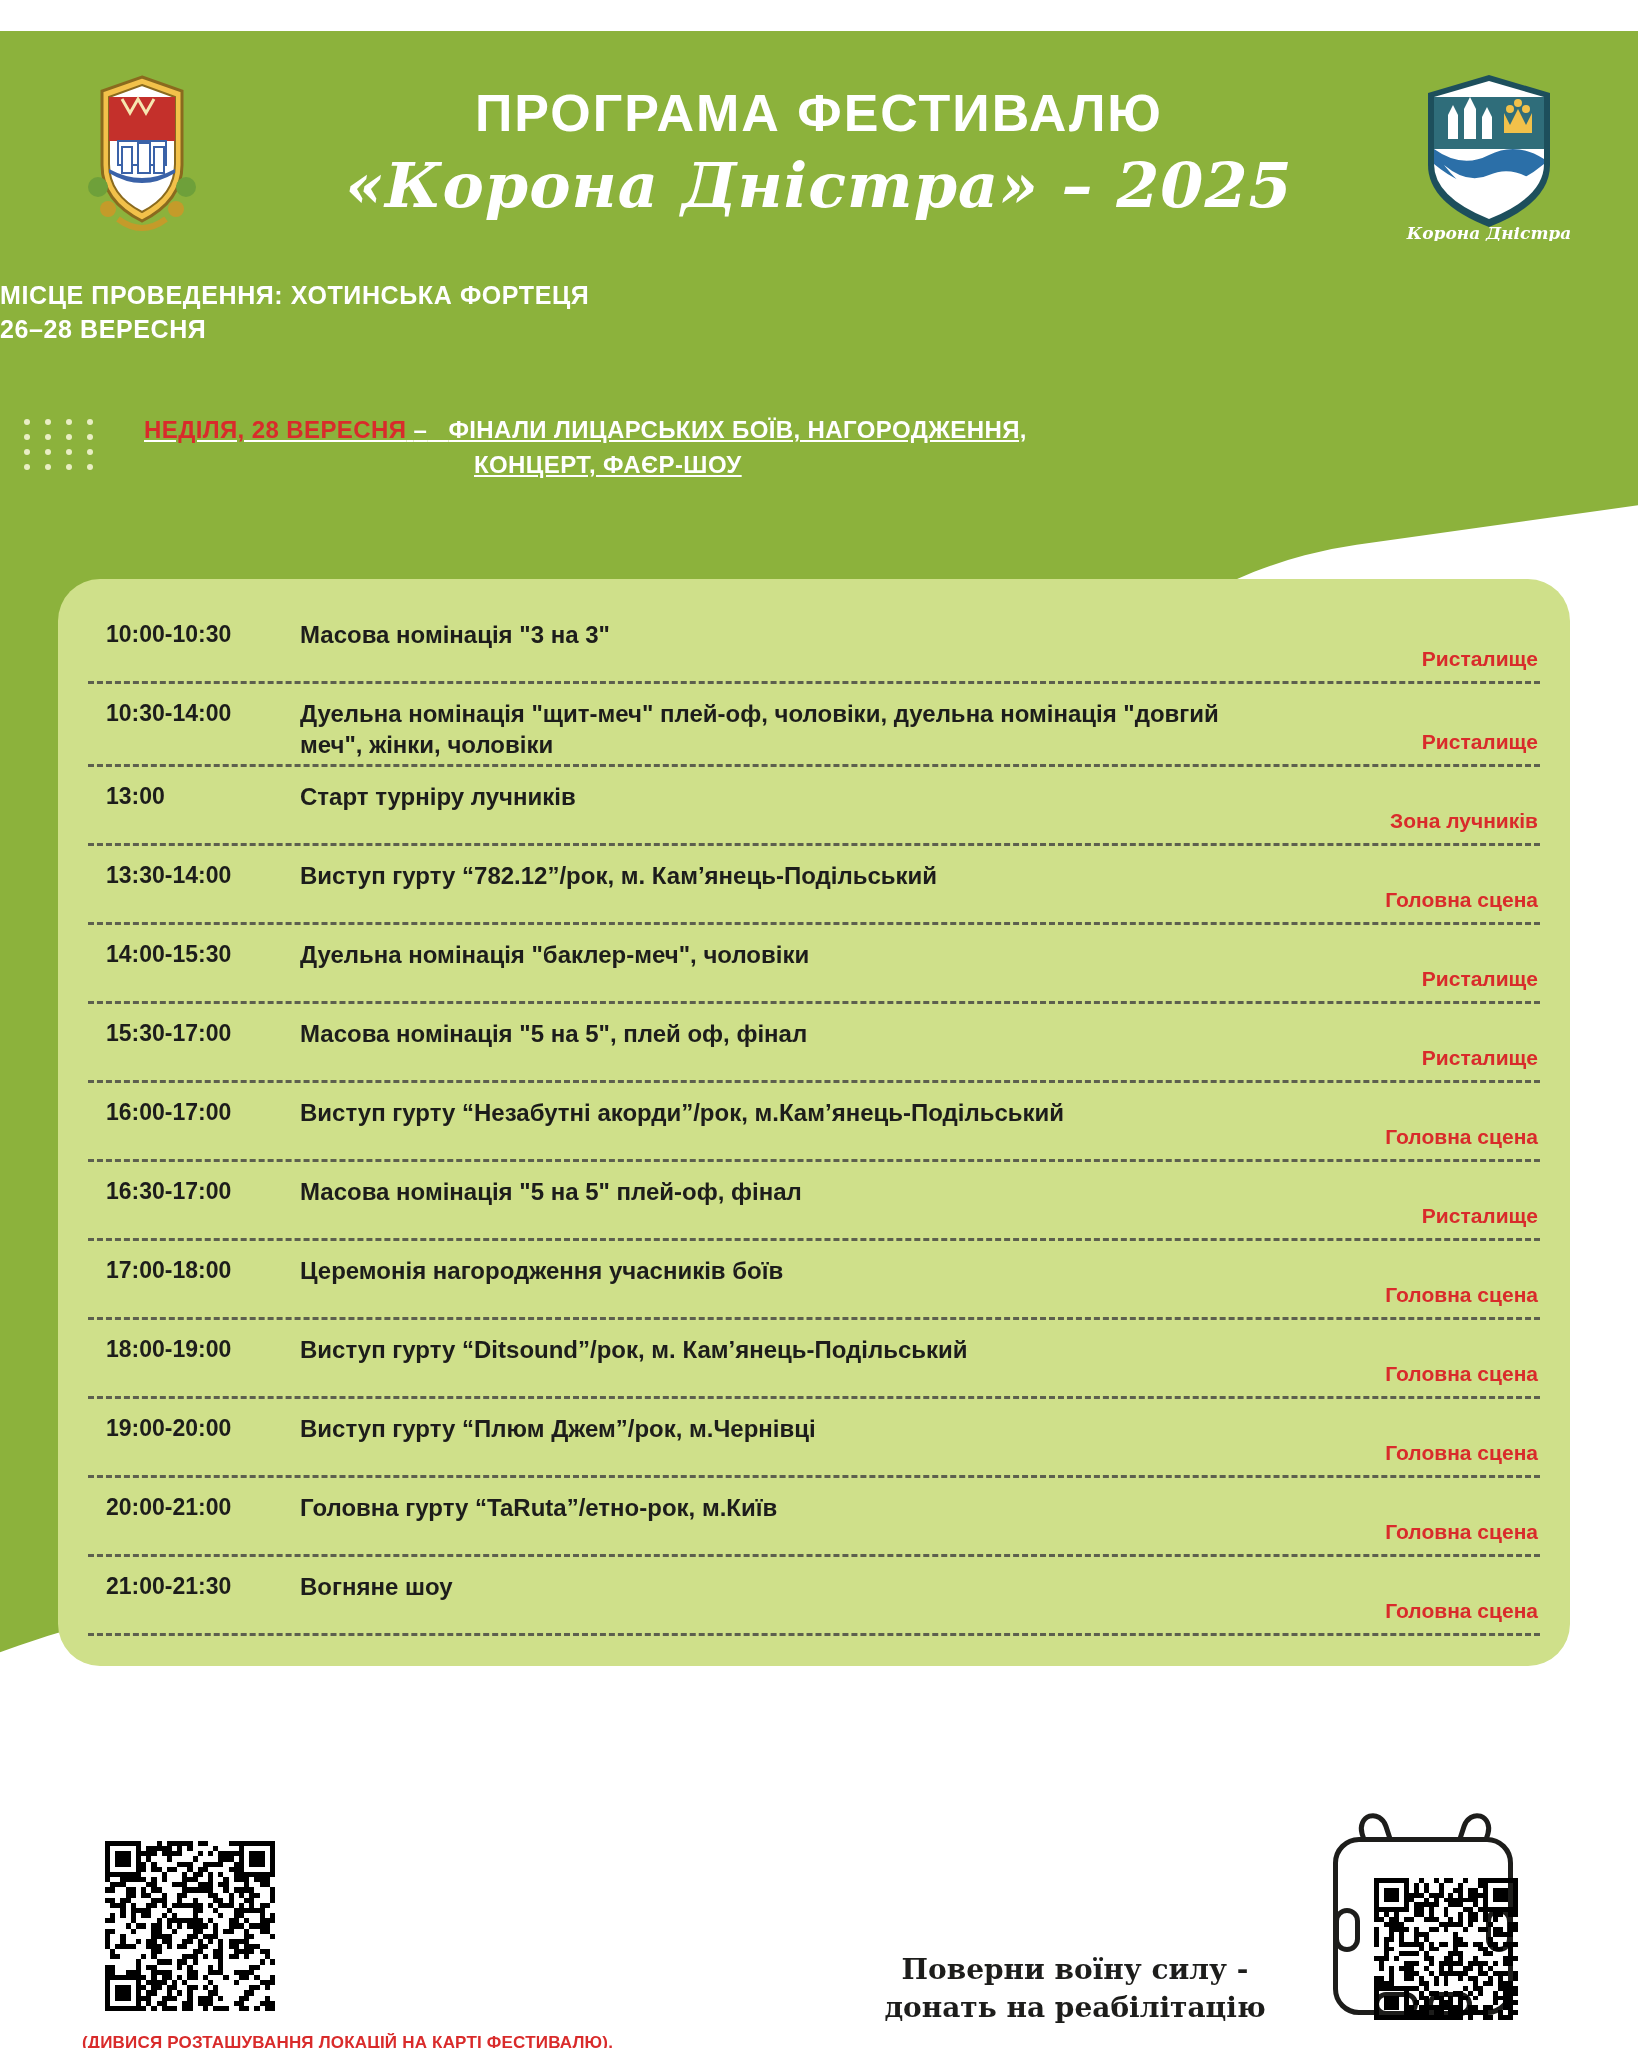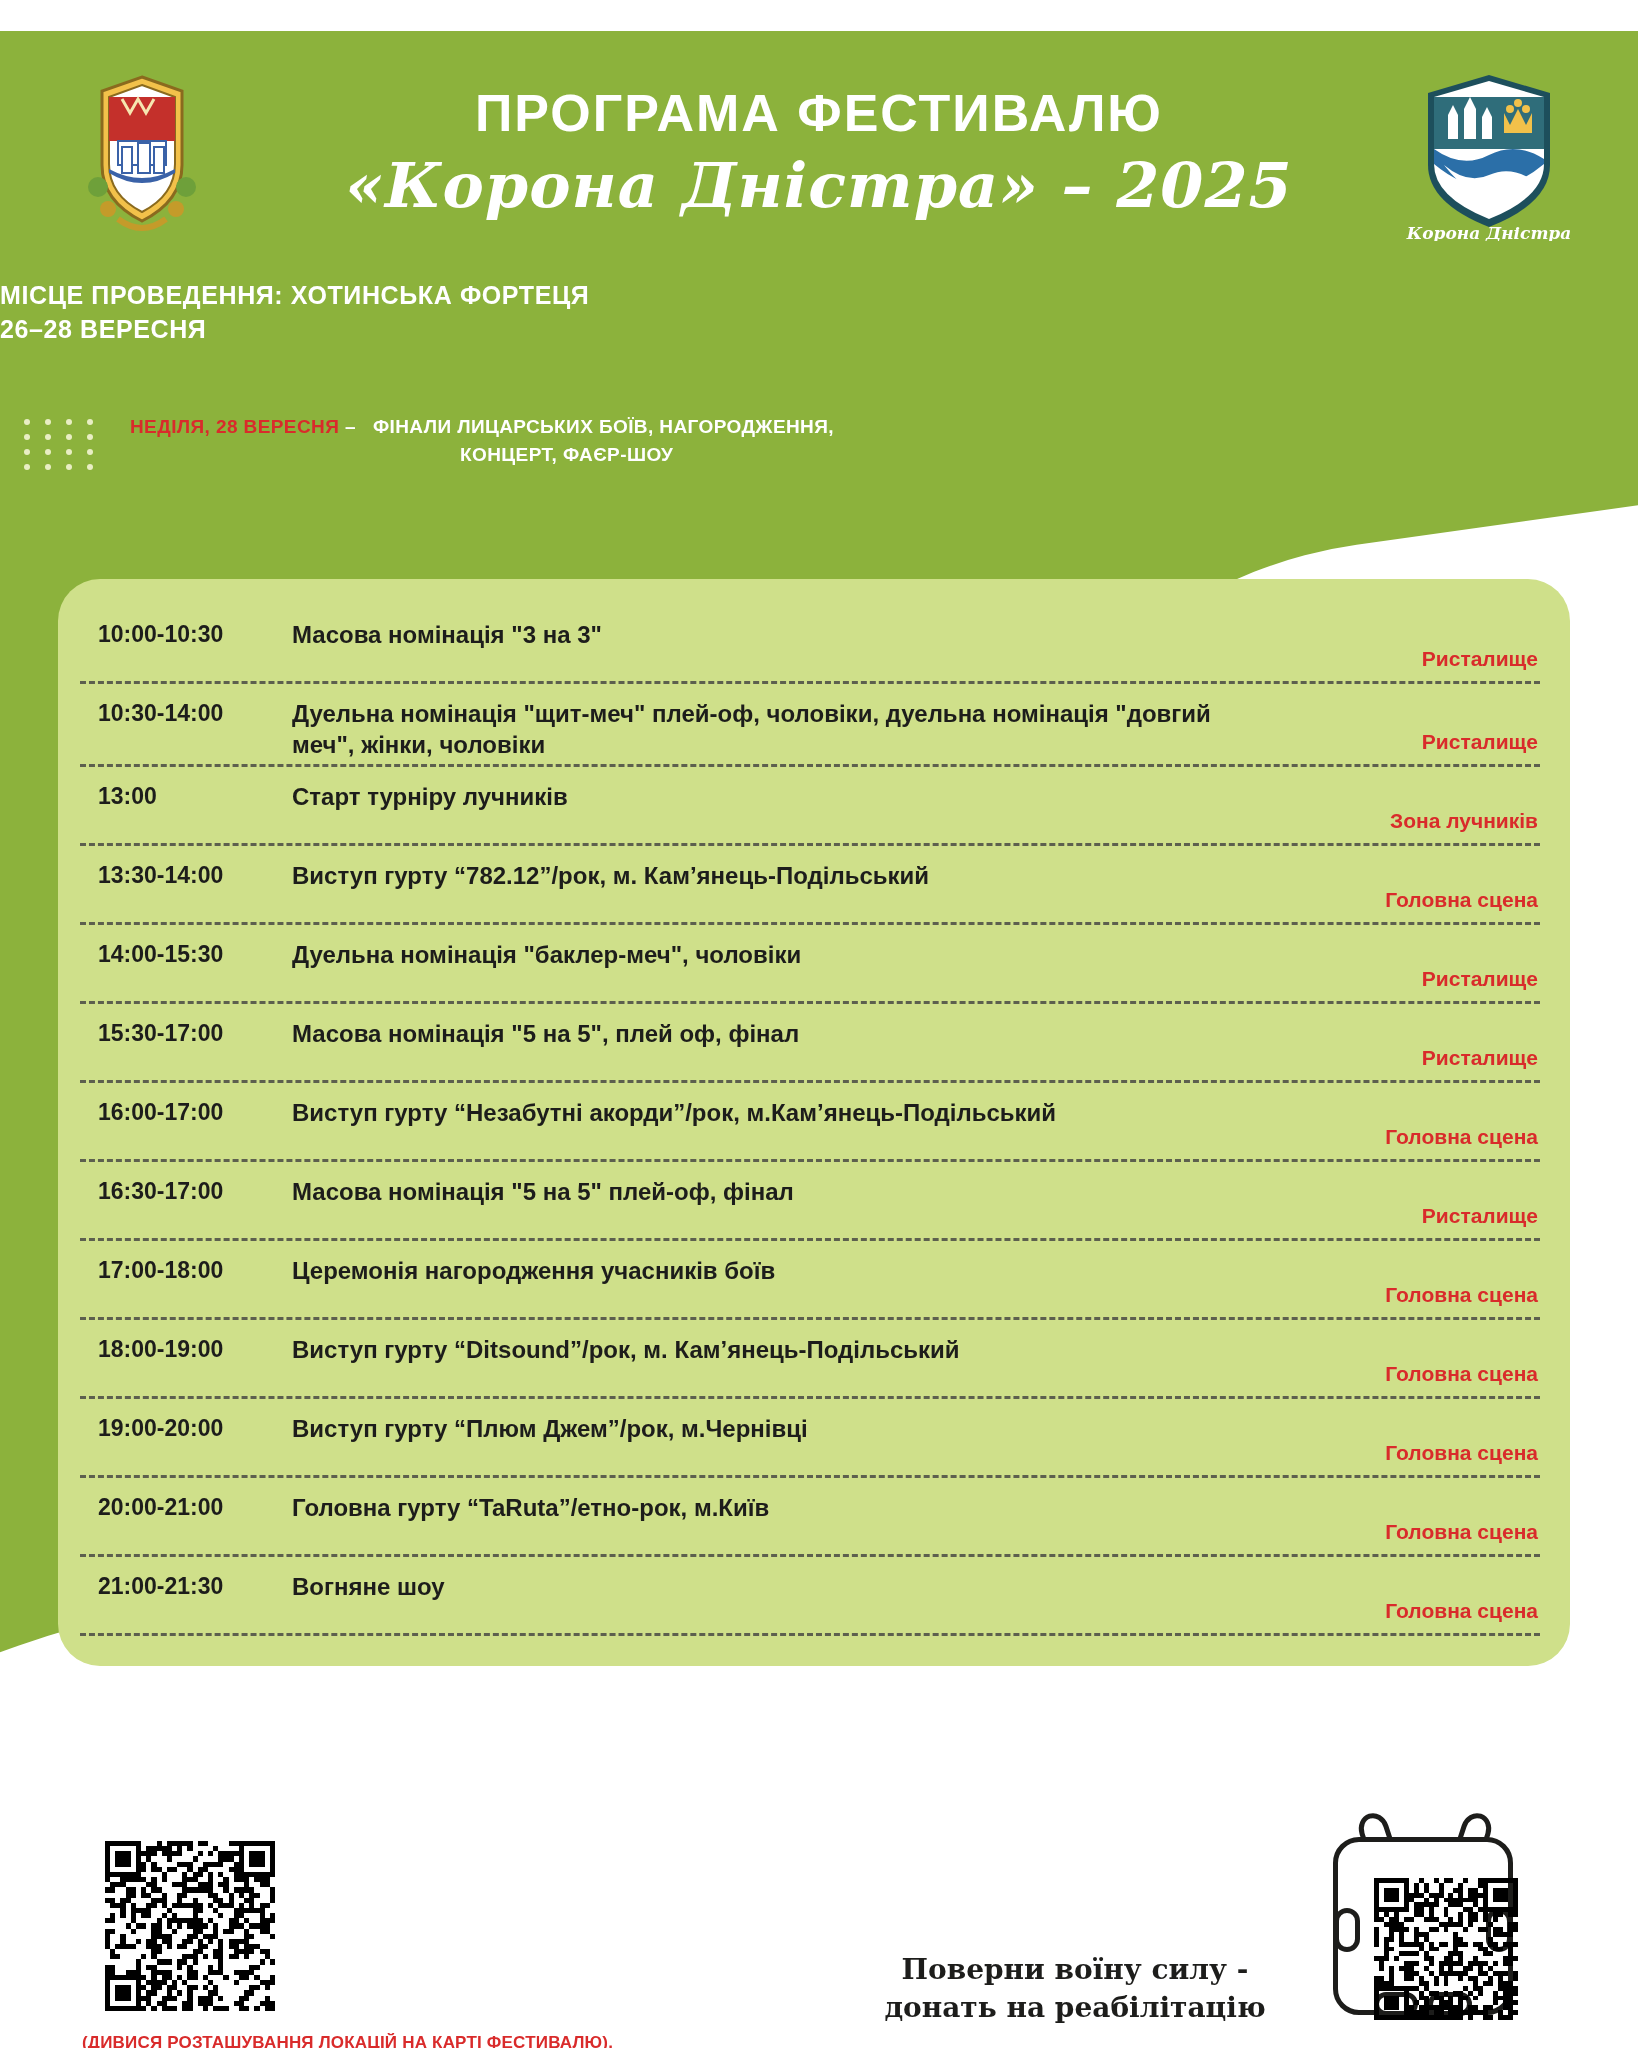--- a/index.html
+++ b/index.html
@@ -104,39 +104,40 @@
     grid-template-columns: repeat(4, 1fr);
     grid-gap: 9px 8px;
   }
   .dot {
     width: 6px; height: 6px;
     border-radius: 50%;
     background: #e9eec4;
   }
   .day-line {
     position: absolute;
-    left: 130px; top: 382px;
+    left: 144px; top: 382px;
     width: 1420px;
     color: #ffffff;
-    font-size: 19px;
+    font-size: 24px;
     font-weight: bold;
     line-height: 1.45;
     letter-spacing: 0.4px;
+    text-decoration: underline;
   }
   .day-label { color: #d92b2b; }
   .day-dash  { color: #ffffff; }
 
   
   .card {
     position: absolute;
     left: 58px; top: 548px;
     width: 1512px;
     background: #cfe08a;
     border-radius: 42px;
-    padding: 26px 24px 30px 16px;
+    padding: 26px 24px 30px 24px;
   }
   .row {
     display: flex;
     align-items: flex-start;
     padding: 10px 0 4px 0;
     min-height: 76px;
   }
   .row-time {
     width: 218px;
     flex: 0 0 218px;

